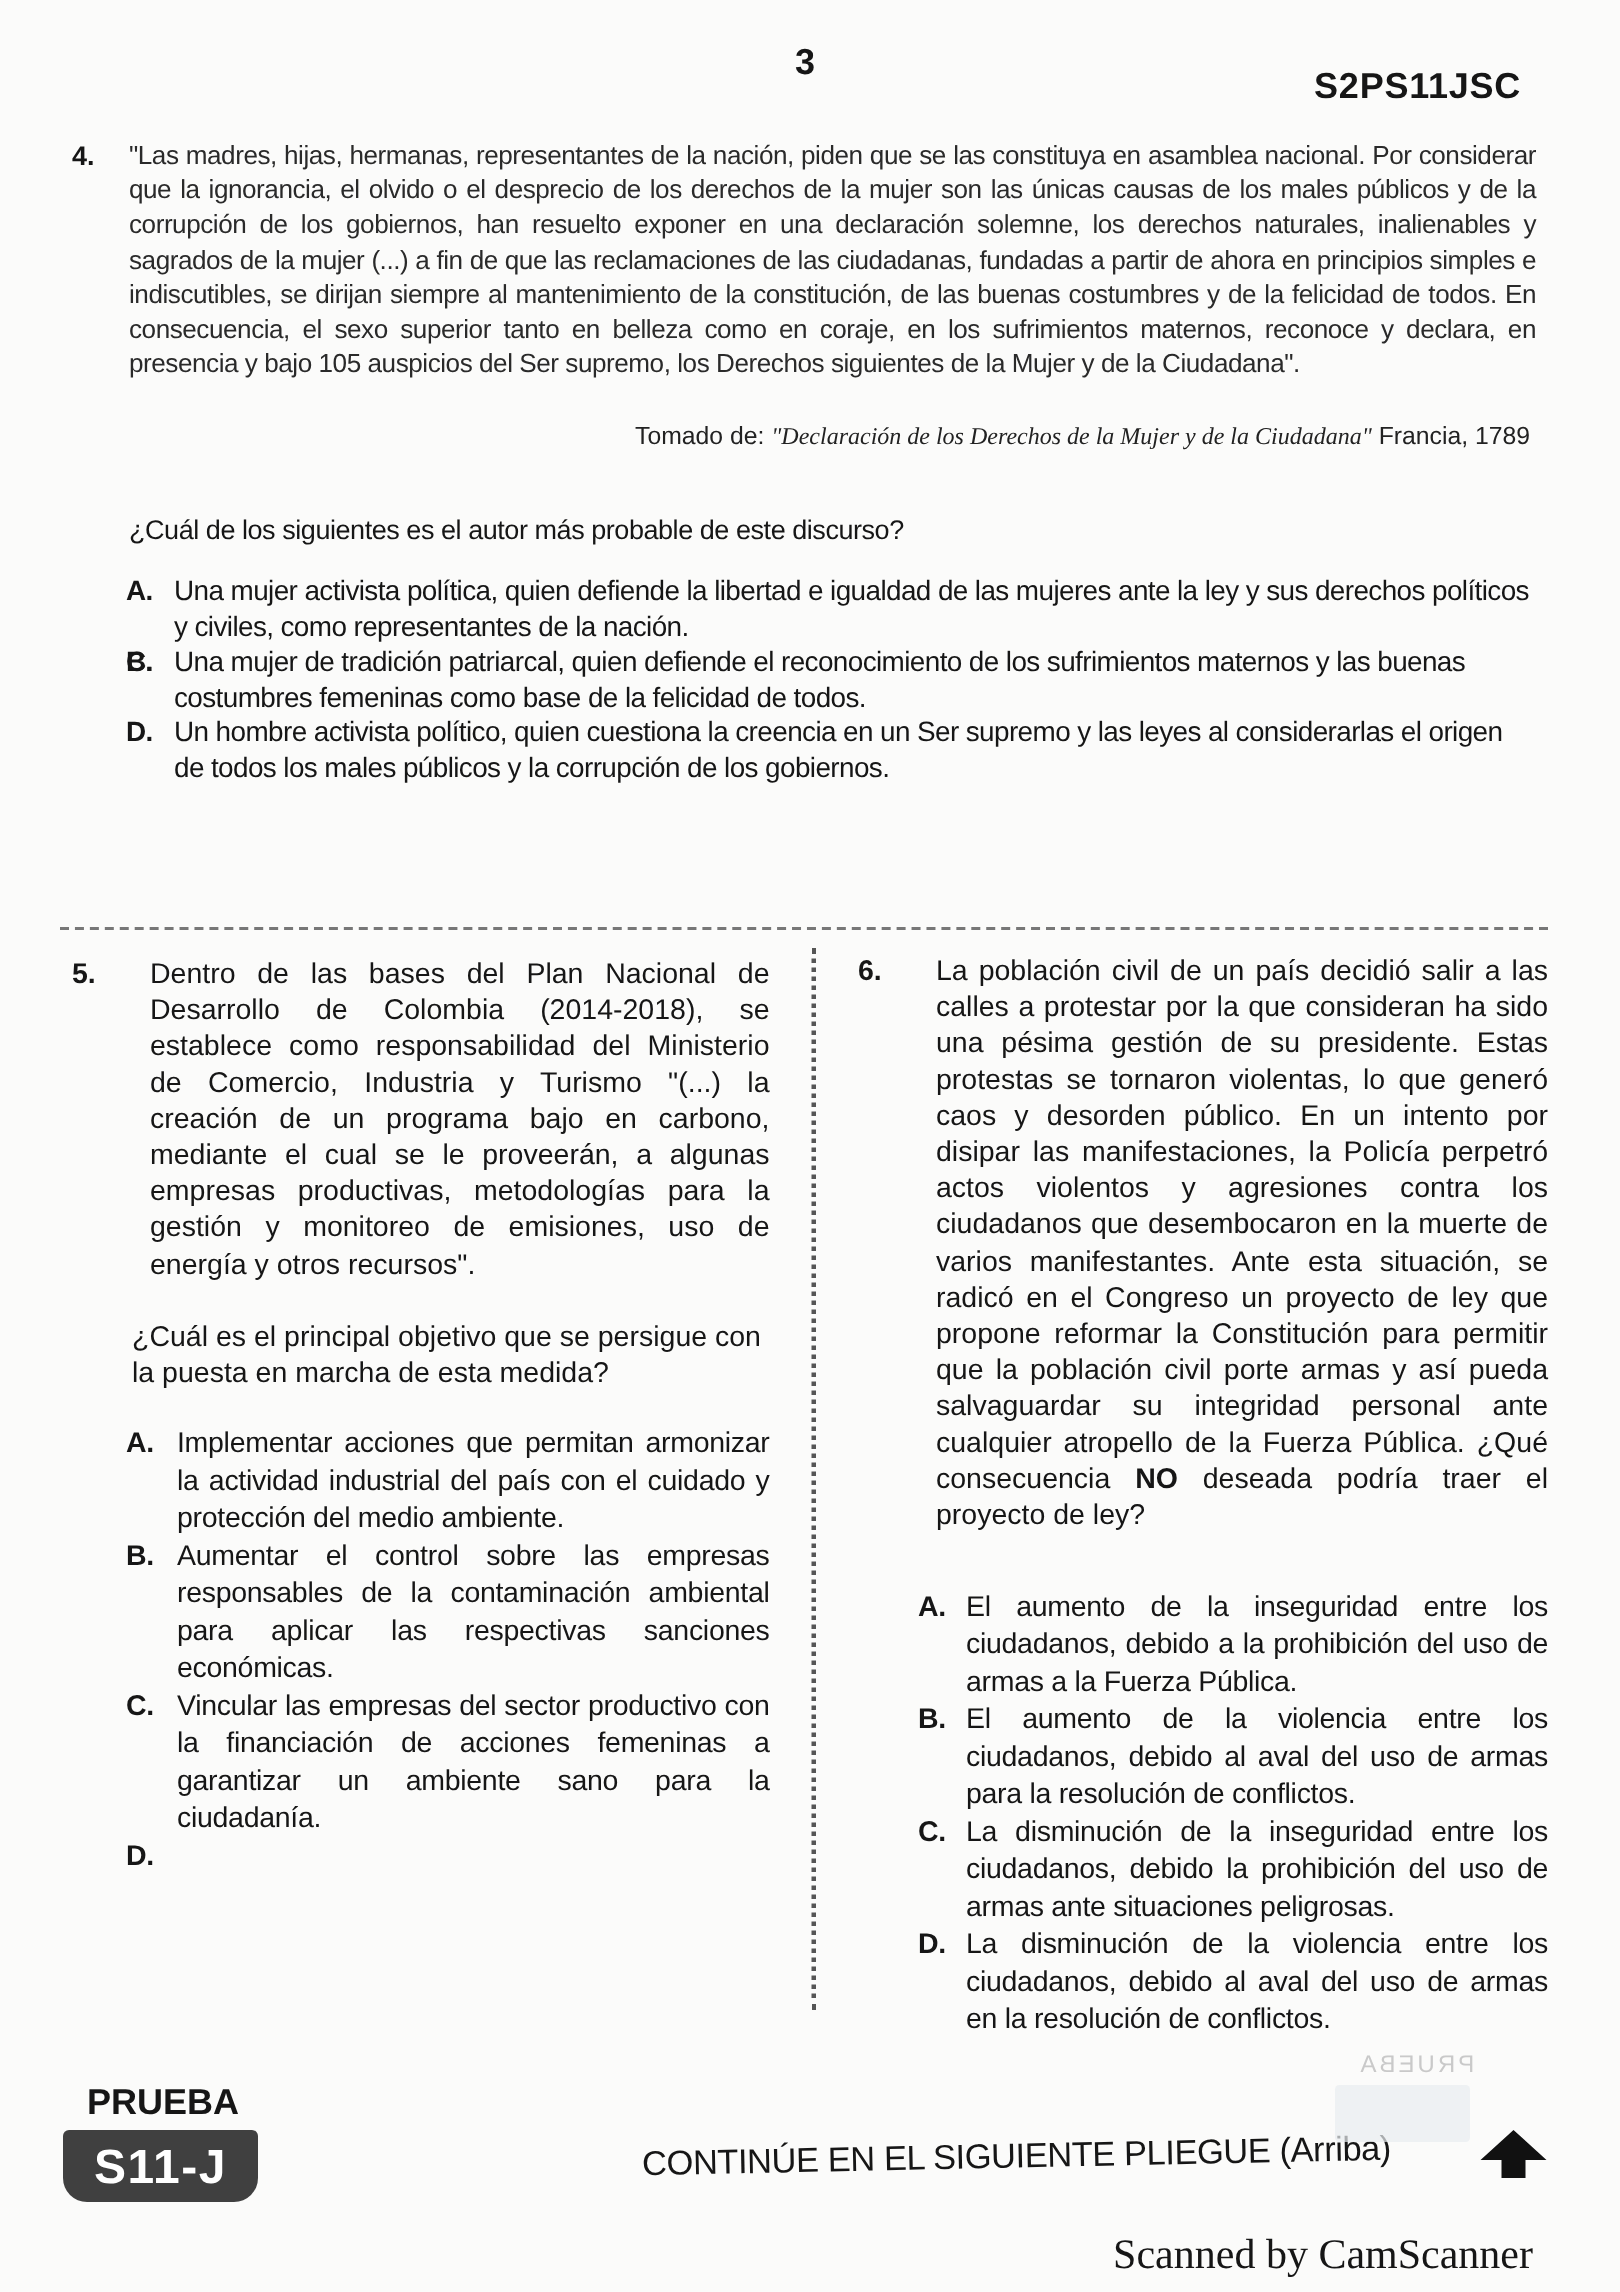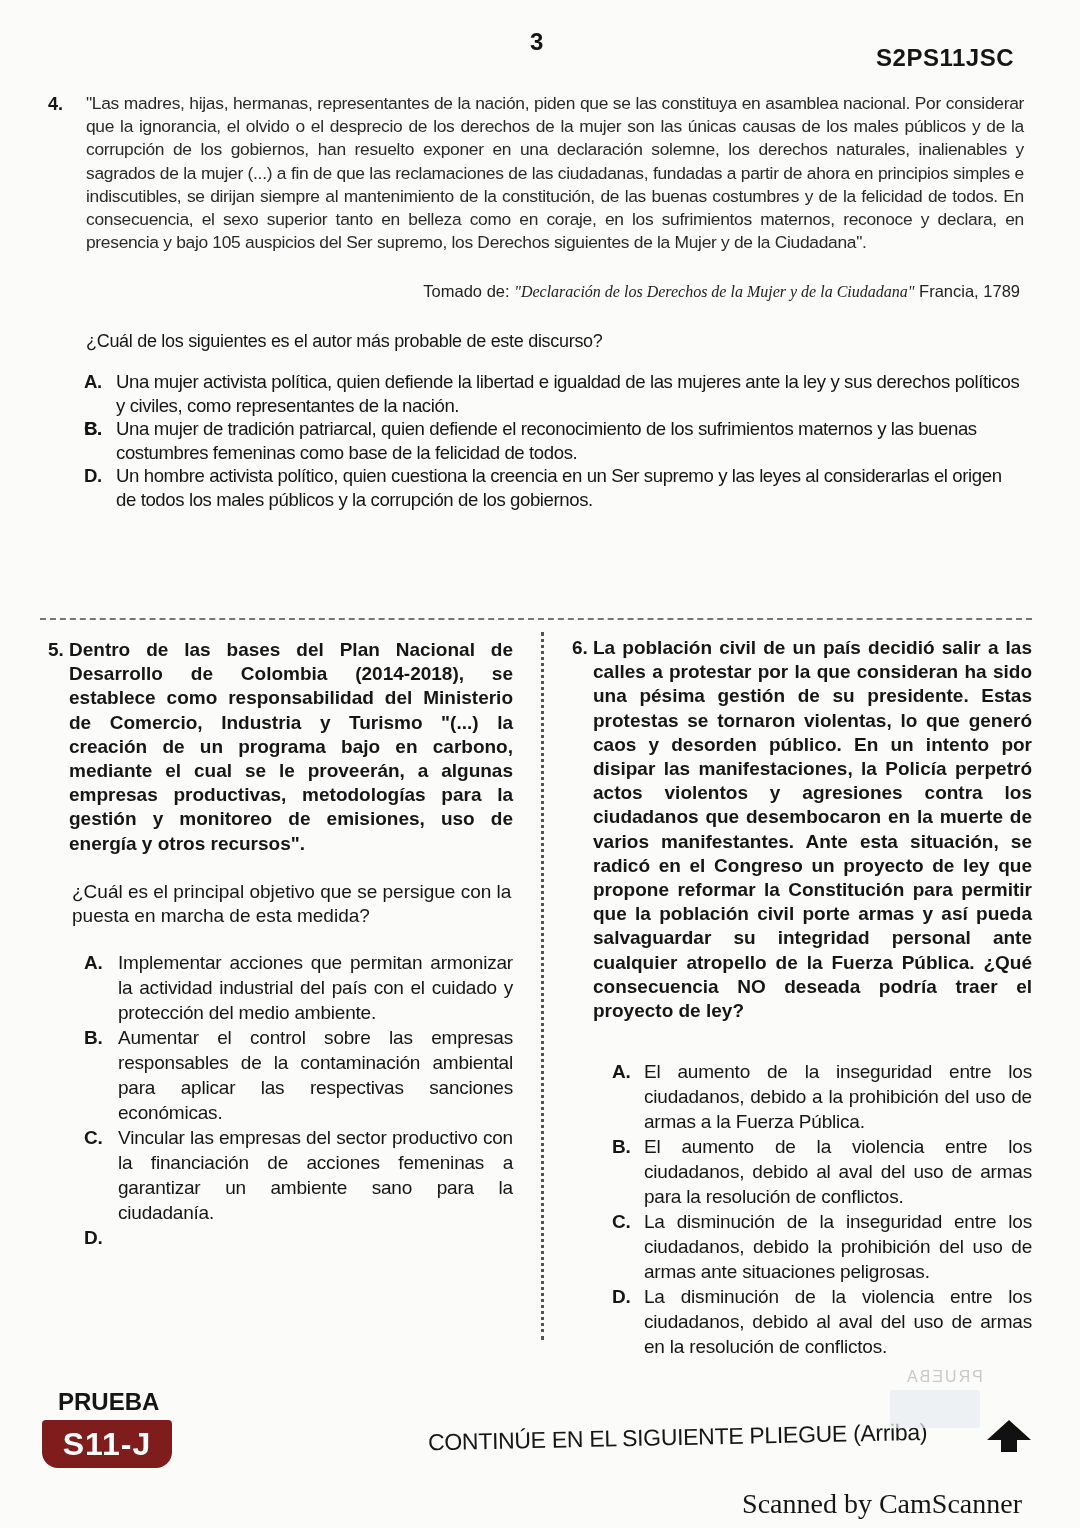--- a/index.html
+++ b/index.html
@@ -11,41 +11,41 @@
     .code { position: absolute; right: 66px; top: 44px; font-size: 24px; font-weight: bold; letter-spacing: 0.5px; }
     .q4 { position: absolute; left: 48px; top: 92px; width: 976px; }
     .qnum { position: absolute; font-weight: bold; font-size: 18px; }
     .q4 .qnum { left: 0; top: 2px; }
     .q4 .stem {
       margin-left: 38px; font-size: 17.4px; line-height: 23.2px; text-align: justify;
       font-family: "Liberation Sans Narrow", "Liberation Sans", sans-serif; letter-spacing: -0.3px; color: #2a2a2a;
     }
     .source { text-align: right; font-size: 16.5px; margin-top: 28px; margin-right: 4px; color: #222; }
     .source i { font-family: "Liberation Serif", serif; font-size: 16px; }
-    .q4 .question { margin-left: 38px; margin-top: 30px; font-size: 18px; letter-spacing: -0.3px; }
+    .q4 .question { margin-left: 38px; margin-top: 42px; font-size: 18px; letter-spacing: -0.3px; }
     .opts { margin-top: 18px; }
     .opt { position: relative; padding-left: 68px; font-size: 18.6px; line-height: 23.5px; letter-spacing: -0.4px; }
     .opt .letter { position: absolute; left: 36px; top: 0; font-weight: bold; }
     .divider { position: absolute; left: 40px; top: 618px; width: 992px; border-top: 2px dashed #777; }
     .vdivider { position: absolute; left: 541px; top: 632px; height: 708px; border-left: 3px dotted #555; }
     .col { position: absolute; font-size: 19px; line-height: 24.2px; }
     .colL { left: 48px; top: 638px; width: 465px; }
     .colR { left: 572px; top: 636px; width: 460px; }
     .col .qnum { left: 0; top: 0; font-size: 19px; }
-    .col .stem { margin-left: 21px; text-align: justify; font-weight: bold; }
-    .col .question { margin-left: 24px; margin-top: 24px; }
+    .col .stem { margin-left: 52px; text-align: justify; }
+    .col .question { margin-left: 40px; margin-top: 24px; }
     .col .opts { margin-top: 22px; }
     .col .opt { padding-left: 70px; font-size: 19px; line-height: 25px; text-align: justify; letter-spacing: -0.2px; }
     .col .opt .letter { left: 36px; }
     .colR .opt { padding-left: 72px; }
     .colR .opt .letter { left: 40px; }
     .colR .opts { margin-top: 36px; }
     .footer-label { position: absolute; left: 58px; top: 1388px; font-size: 24px; font-weight: bold; }
     .footer-badge {
-      position: absolute; left: 42px; top: 1420px; width: 130px; height: 48px; background: #7f1d1d;
+      position: absolute; left: 42px; top: 1420px; width: 130px; height: 48px; background: #404040;
       border-radius: 4px 4px 16px 16px; color: #fff; font-size: 32px; font-weight: bold;
       text-align: center; line-height: 48px; letter-spacing: 1px;
     }
     .continue { position: absolute; left: 428px; top: 1424px; font-size: 23px; transform: rotate(-1.2deg); letter-spacing: -0.3px; }
     .arrow-icon { position: absolute; left: 985px; top: 1418px; width: 48px; height: 36px; }
     .stamp { position: absolute; left: 905px; top: 1368px; font-size: 16px; color: #c9c9c9; transform: scaleX(-1); letter-spacing: 2px; }
     .stamp-blur { position: absolute; left: 890px; top: 1390px; width: 90px; height: 38px; background: #e8ecef; opacity: 0.7; border-radius: 3px; }
     .scanner { position: absolute; right: 58px; top: 1488px; font-family: "Liberation Serif", serif; font-size: 28px; }
   </style>
 </head>

